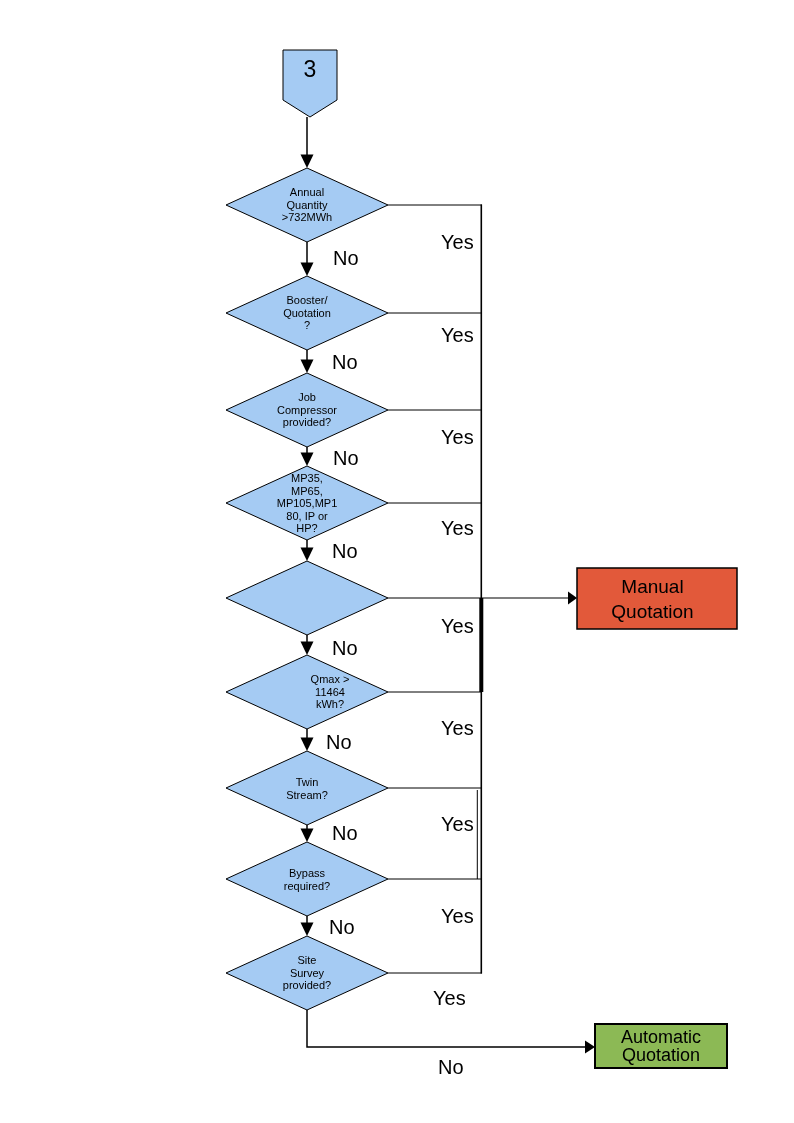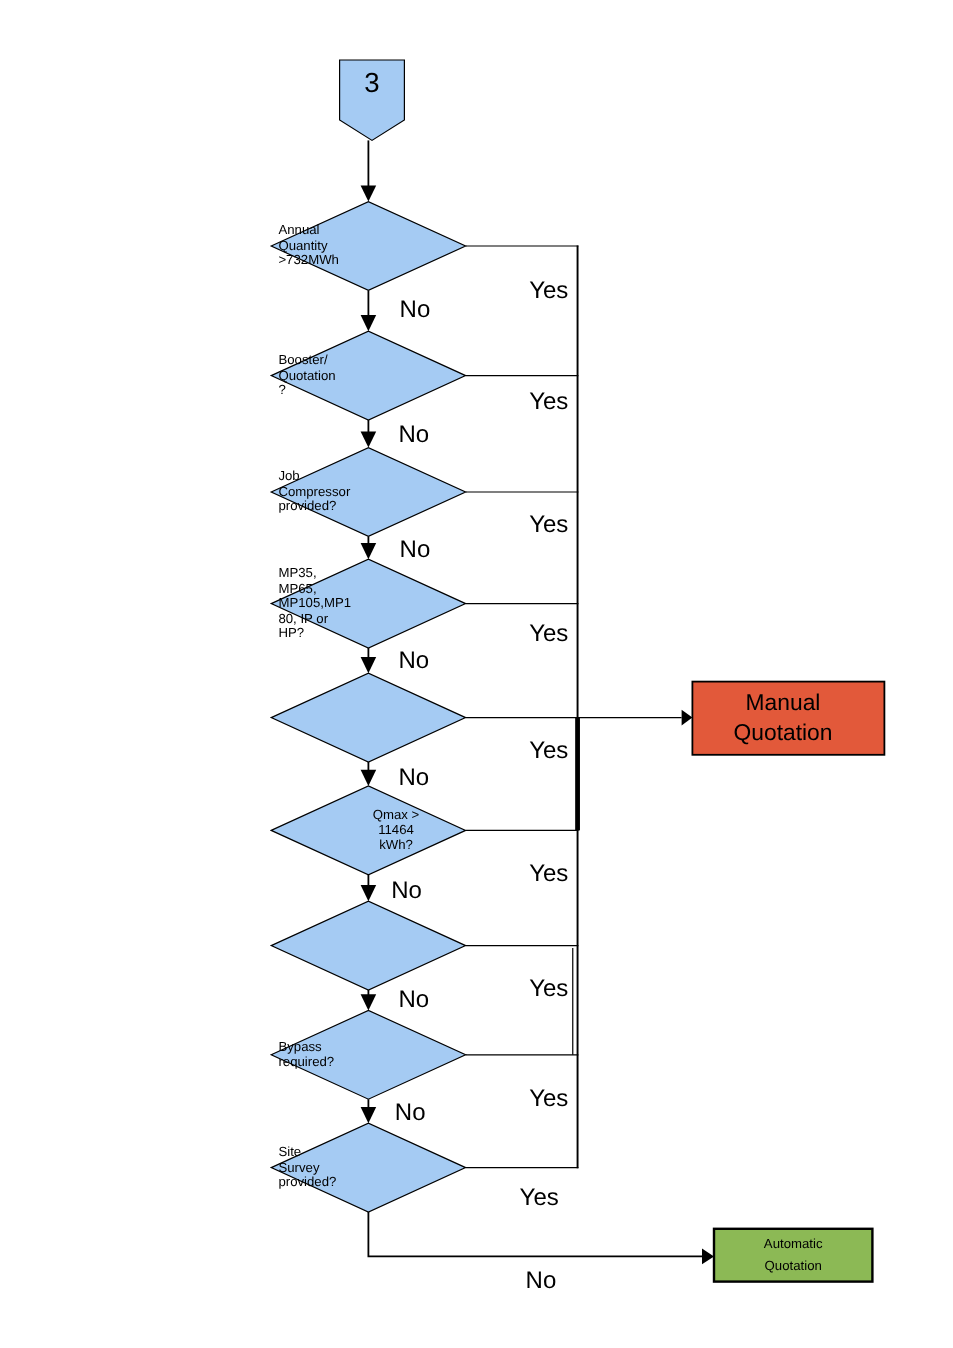--- a/index.html
+++ b/index.html
@@ -2,36 +2,36 @@
 <html><head>
 <meta charset="utf-8">
 <style>
   html,body{margin:0;padding:0;background:#fff;}
   .canvas{
     position:relative;width:794px;height:1123px;background:#ffffff;
     font-family:"Liberation Sans", sans-serif;color:#000;overflow:hidden;
   }
   .canvas svg{position:absolute;left:0;top:0;}
   .dlabel{
-    position:absolute;left:232px;width:150px;
+    position:absolute;left:232px;width:150px;text-align:center;
     font-size:11px;line-height:12.5px;white-space:pre-line;
     transform:translateY(-50%);color:#000;
   }
   .dlabel.align-left{text-align:center;padding-left:46px;width:104px;}
   .branch{position:absolute;font-size:20px;line-height:26px;color:#000;}
   .connector-lbl{
     position:absolute;left:283px;top:56px;width:54px;text-align:center;
     font-size:23px;line-height:26px;
   }
   .outcome-lbl{
     position:absolute;display:flex;align-items:center;justify-content:center;
     text-align:center;white-space:pre-line;
   }
   .manual-lbl{left:577px;top:568px;width:151px;height:61px;font-size:19px;line-height:25px;}
-  .auto-lbl{left:595px;top:1024px;width:132px;height:44px;font-size:11px;line-height:18px;}
+  .auto-lbl{left:595px;top:1024px;width:132px;height:44px;font-size:18px;line-height:18px;}
 </style>
 </head>
 <body>
 
 <div class="canvas">
 
   <svg width="794" height="1123" viewBox="0 0 794 1123">
 
     <line x1="307" y1="117" x2="307" y2="156" stroke="#000" stroke-width="1.5"></line>
     <polygon points="300.5,154.5 313.5,154.5 307,168" fill="#000"></polygon>
@@ -100,20 +100,22 @@
 Compressor
 provided?</div>
   <div class="dlabel" style="top:503px">MP35,
 MP65,
 MP105,MP1
 80, IP or
 HP?</div>
   <div class="dlabel align-left" style="top:692px">Qmax &gt;
 11464
 kWh?</div>
+  <div class="dlabel" style="top:788px">Twin
+Stream?</div>
   <div class="dlabel" style="top:879px">Bypass
 required?</div>
   <div class="dlabel" style="top:973px">Site
 Survey
 provided?</div>
 
   <div class="outcome-lbl manual-lbl">Manual
 Quotation</div>
   <div class="outcome-lbl auto-lbl">Automatic
 Quotation</div>

